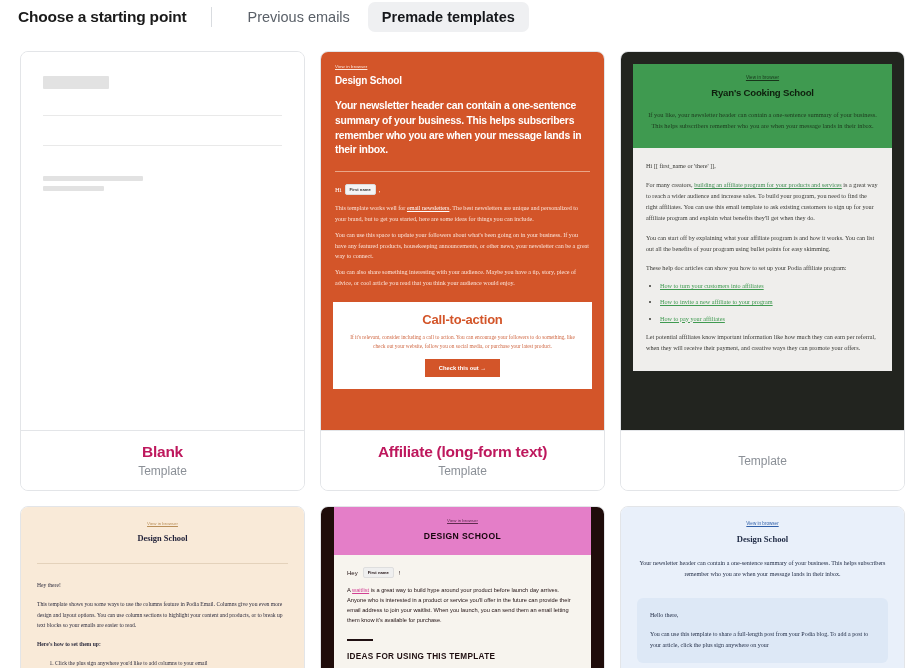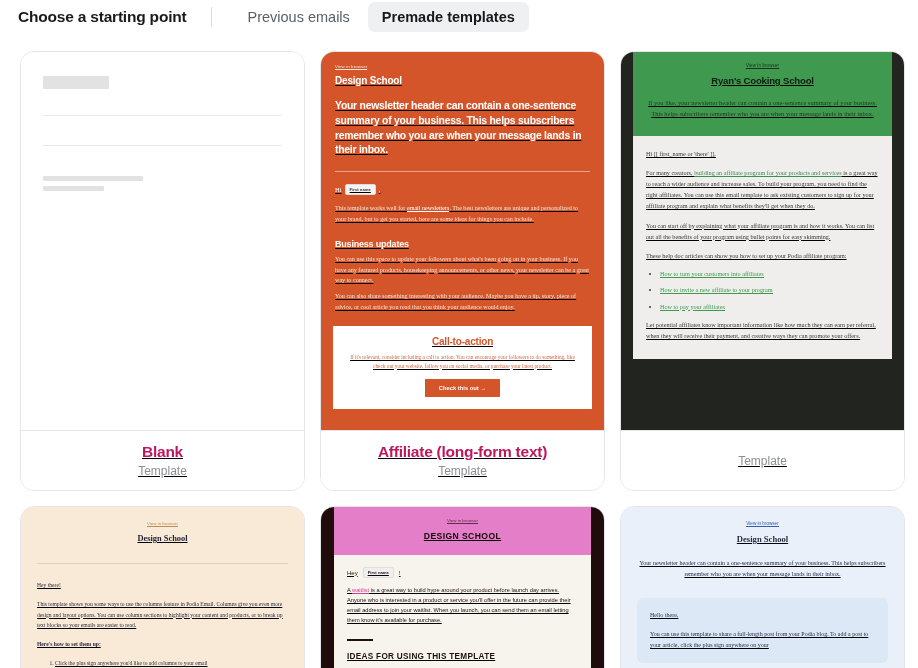--- a/index.html
+++ b/index.html
@@ -48,28 +48,27 @@
 
   
   .grid {
     display: grid;
     grid-template-columns: repeat(3, 285px);
     gap: 15px;
     padding: 17px 0 0 20px;
   }
   .card {
     border: 1px solid #e3e5e8;
-    border-radius: 14px;
+    border-radius: 8px;
     background: #fff;
     overflow: hidden;
     cursor: pointer;
     height: 440px;
     display: flex;
     flex-direction: column;
-    text-decoration: underline;
   }
   .card-preview {
     height: 378px;
     overflow: hidden;
     position: relative;
   }
   .card-footer {
     flex: 1;
     border-top: 1px solid #e3e5e8;
     background: #fff;
@@ -127,32 +126,32 @@
     line-height: 1.78; margin-top: 8px; color: #fbe3d8;
   }
   .o-body a { color: #fff; text-decoration: underline; }
   .o-h2 {
     font-size: 9px; font-weight: bold; margin-top: 14px; letter-spacing: -0.2px;
   }
   .cta-box {
     background: #fff; margin: 13px -2px 0 -2px; padding: 10px 12px 12px 12px;
     text-align: center;
   }
-  .cta-title { color: #d35529; font-size: 10px; font-weight: bold; letter-spacing: -0.2px; }
+  .cta-title { color: #d35529; font-size: 13px; font-weight: bold; letter-spacing: -0.2px; }
   .cta-text {
     color: #d06a46; font-size: 5.3px; font-family: "Liberation Serif", serif;
     line-height: 1.62; margin-top: 6px;
   }
   .cta-btn {
     display: inline-block; margin-top: 9px; background: #d35529; color: #fff;
     font-size: 5.8px; font-weight: bold; padding: 6px 14px;
   }
 
   
-  .mail-green { background: #22241f; padding: 0 12px; height: 100%; }
+  .mail-green { background: #22241f; padding: 12px 12px; height: 100%; }
   .g-hero { background: #3f9a50; padding: 11px 14px 16px 14px; text-align: center; color: #10240f; }
   .g-hero .view-browser { color: #17351a; font-size: 4.5px; }
   .g-brand { font-size: 9.6px; font-weight: bold; margin-top: 7px; color: #0e1f0d; letter-spacing: -0.2px; }
   .g-sum {
     font-size: 6.4px; font-family: "Liberation Serif", serif; line-height: 1.78;
     margin-top: 11px; color: #1d3b1e;
   }
   .g-body { background: #efeeec; padding: 12px 13px 10px 13px; color: #3a3a36; }
   .g-p { font-size: 6.2px; font-family: "Liberation Serif", serif; line-height: 1.8; margin-bottom: 8px; }
   .g-p a { color: #3f8d52; text-decoration: underline; }
@@ -230,21 +229,20 @@
         <div class="o-head">Your newsletter header can contain a one-sentence summary of your business. This helps subscribers remember who you are when your message lands in their inbox.</div>
         <div class="o-rule"></div>
         <div class="o-hi">
           <span>Hi</span>
           <span class="chip">First name</span>
           <span>,</span>
         </div>
         <div class="o-body">
           <span>This template works well for </span><a href="#">email newsletters</a><span>. The best newsletters are unique and personalized to your brand, but to get you started, here are some ideas for things you can include.</span>
         </div>
-        <div class="o-h2">Business updates</div>
         <div class="o-body" style="margin-top:5px">You can use this space to update your followers about what's been going on in your business. If you have any featured products, housekeeping announcements, or other news, your newsletter can be a great way to connect.</div>
         <div class="o-body" style="margin-top:5px">You can also share something interesting with your audience. Maybe you have a tip, story, piece of advice, or cool article you read that you think your audience would enjoy.</div>
         <div class="cta-box">
           <div class="cta-title">Call-to-action</div>
           <div class="cta-text">If it's relevant, consider including a call to action. You can encourage your followers to do something, like check out your website, follow you on social media, or purchase your latest product.</div>
           <div class="cta-btn">Check this out →</div>
         </div>
       </div>
     </div>
     <div class="card-footer">

